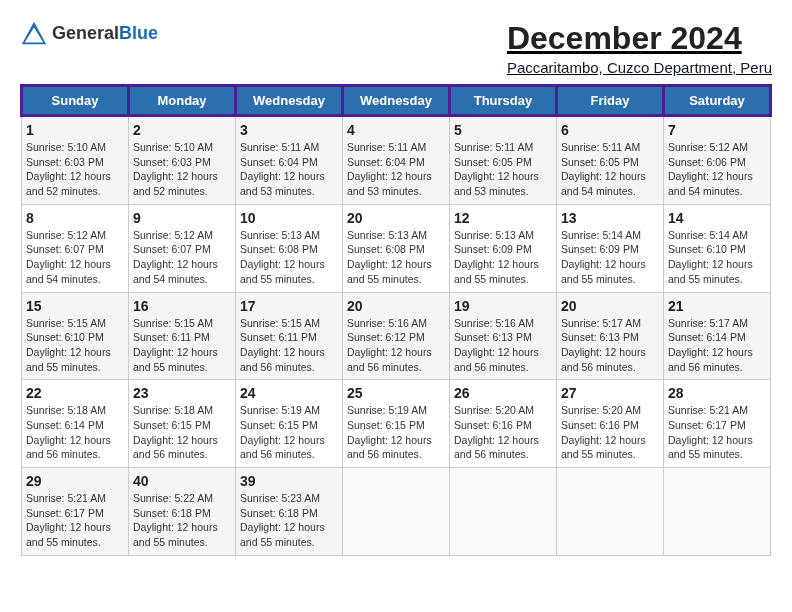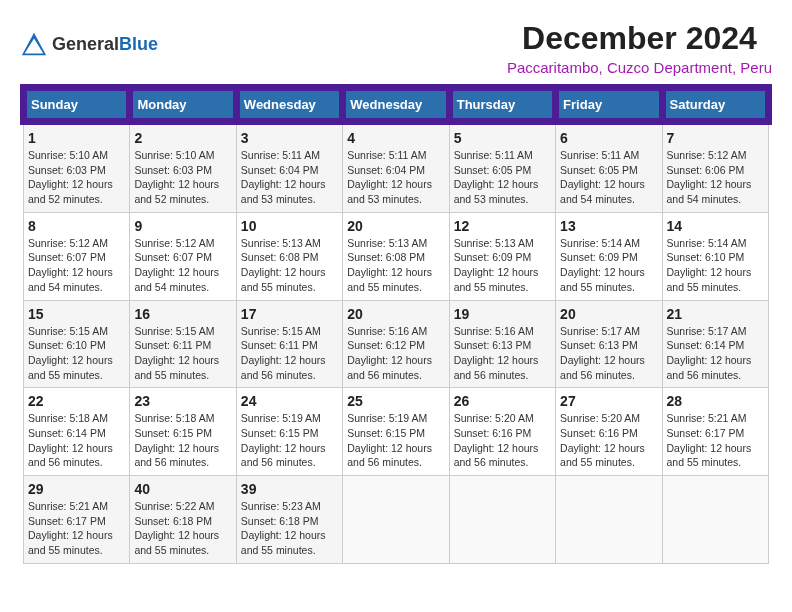--- a/index.html
+++ b/index.html
@@ -13,64 +13,64 @@
     .header-area {
       display: flex;
       justify-content: space-between;
       align-items: flex-start;
       margin-bottom: 8px;
     }
     .logo {
       display: flex;
       align-items: center;
       gap: 4px;
-      margin-top: 11px;
     }
     .logo-text-general {
       font-size: 18px;
       font-weight: bold;
       color: #333;
       line-height: 1.1;
     }
     .logo-text-blue {
       font-size: 18px;
       font-weight: bold;
       color: #1a6bb5;
       line-height: 1.1;
     }
     .logo-icon {
       width: 28px;
       height: 28px;
     }
     .title-area {
-      text-align: center;
+      text-align: left;
+      text-decoration: underline;
     }
     .main-title {
       font-size: 32px;
       font-weight: bold;
       color: #222;
     }
     .subtitle {
       font-size: 15px;
-      color: #a21caf;
+      color: #0f172a;
       margin-top: 2px;
     }
     .calendar {
       width: 100%;
       border-collapse: collapse;
       font-size: 11px;
     }
     .calendar thead tr th {
       background-color: #2c6fad;
       color: #fff;
       padding: 6px 4px;
-      text-align: left;
+      text-align: center;
       font-size: 13px;
       font-weight: bold;
-      border: 7px solid #4c1d95;
+      border: 3px solid #4c1d95;
     }
     .calendar tbody tr td {
       border: 1px solid #ccc;
       vertical-align: top;
       padding: 5px 4px;
       width: calc(100% / 7);
       min-height: 80px;
     }
     .calendar tbody tr:nth-child(odd) td {
       background-color: #f5f5f5;

